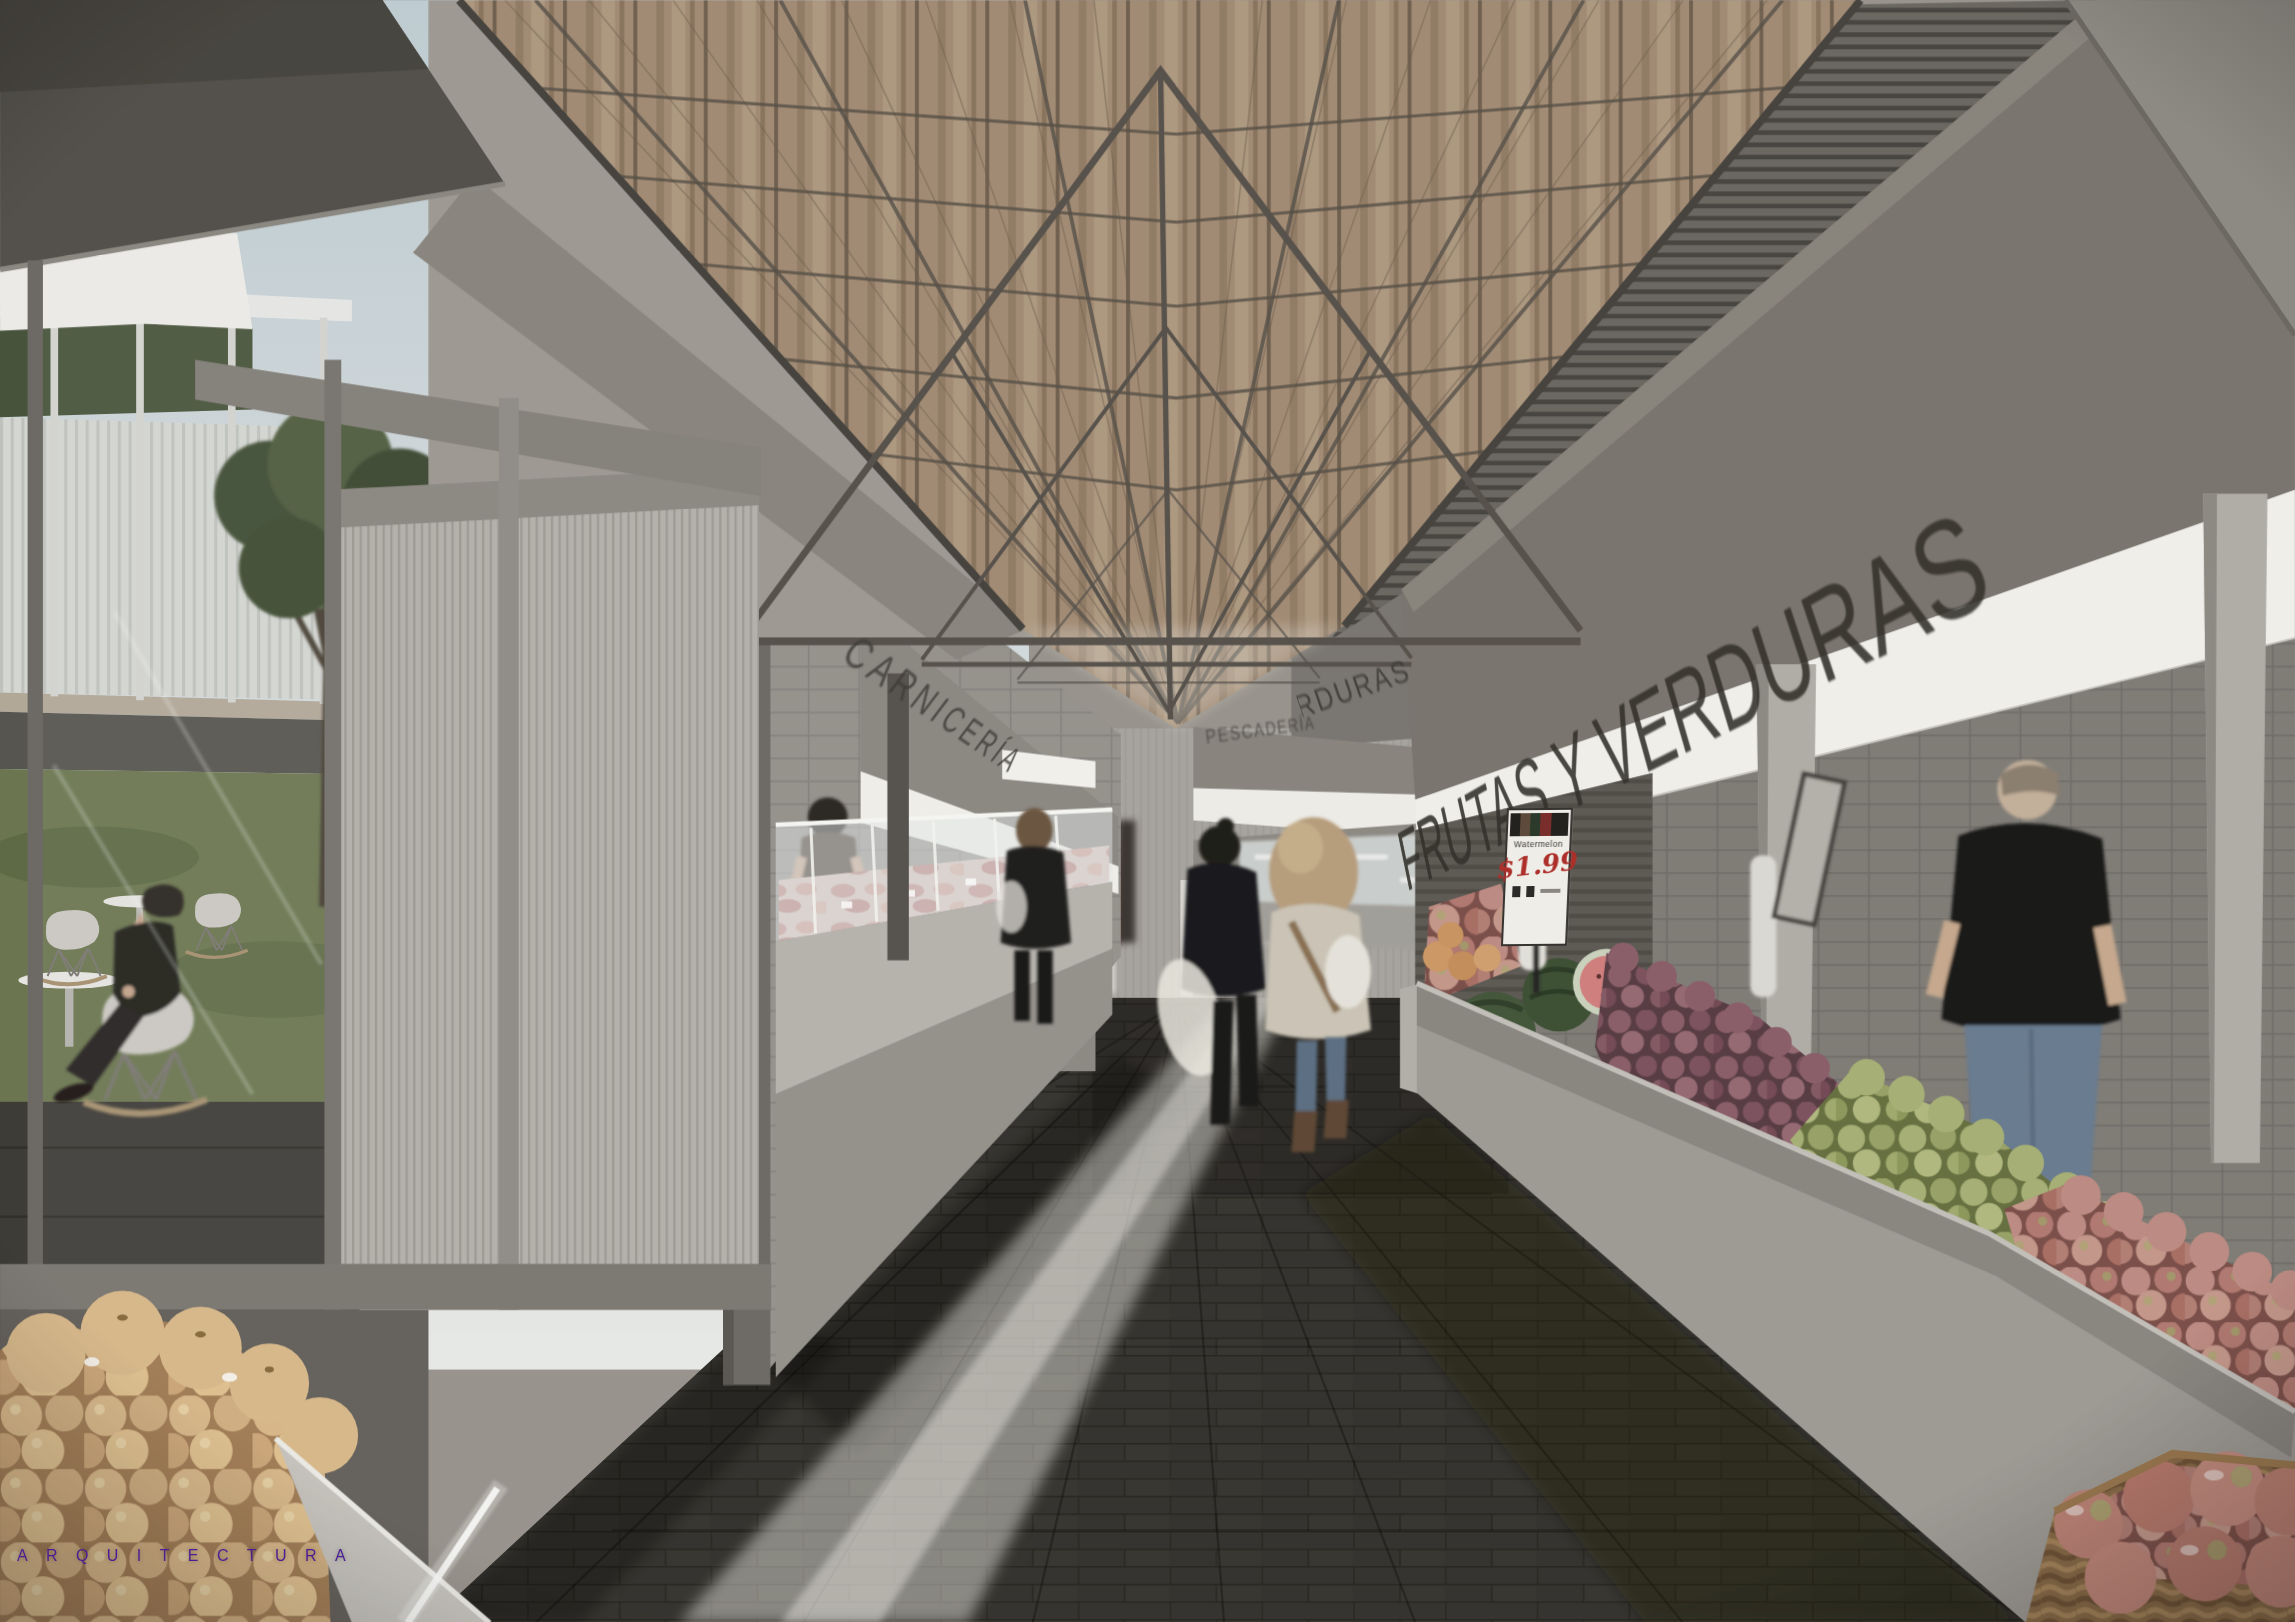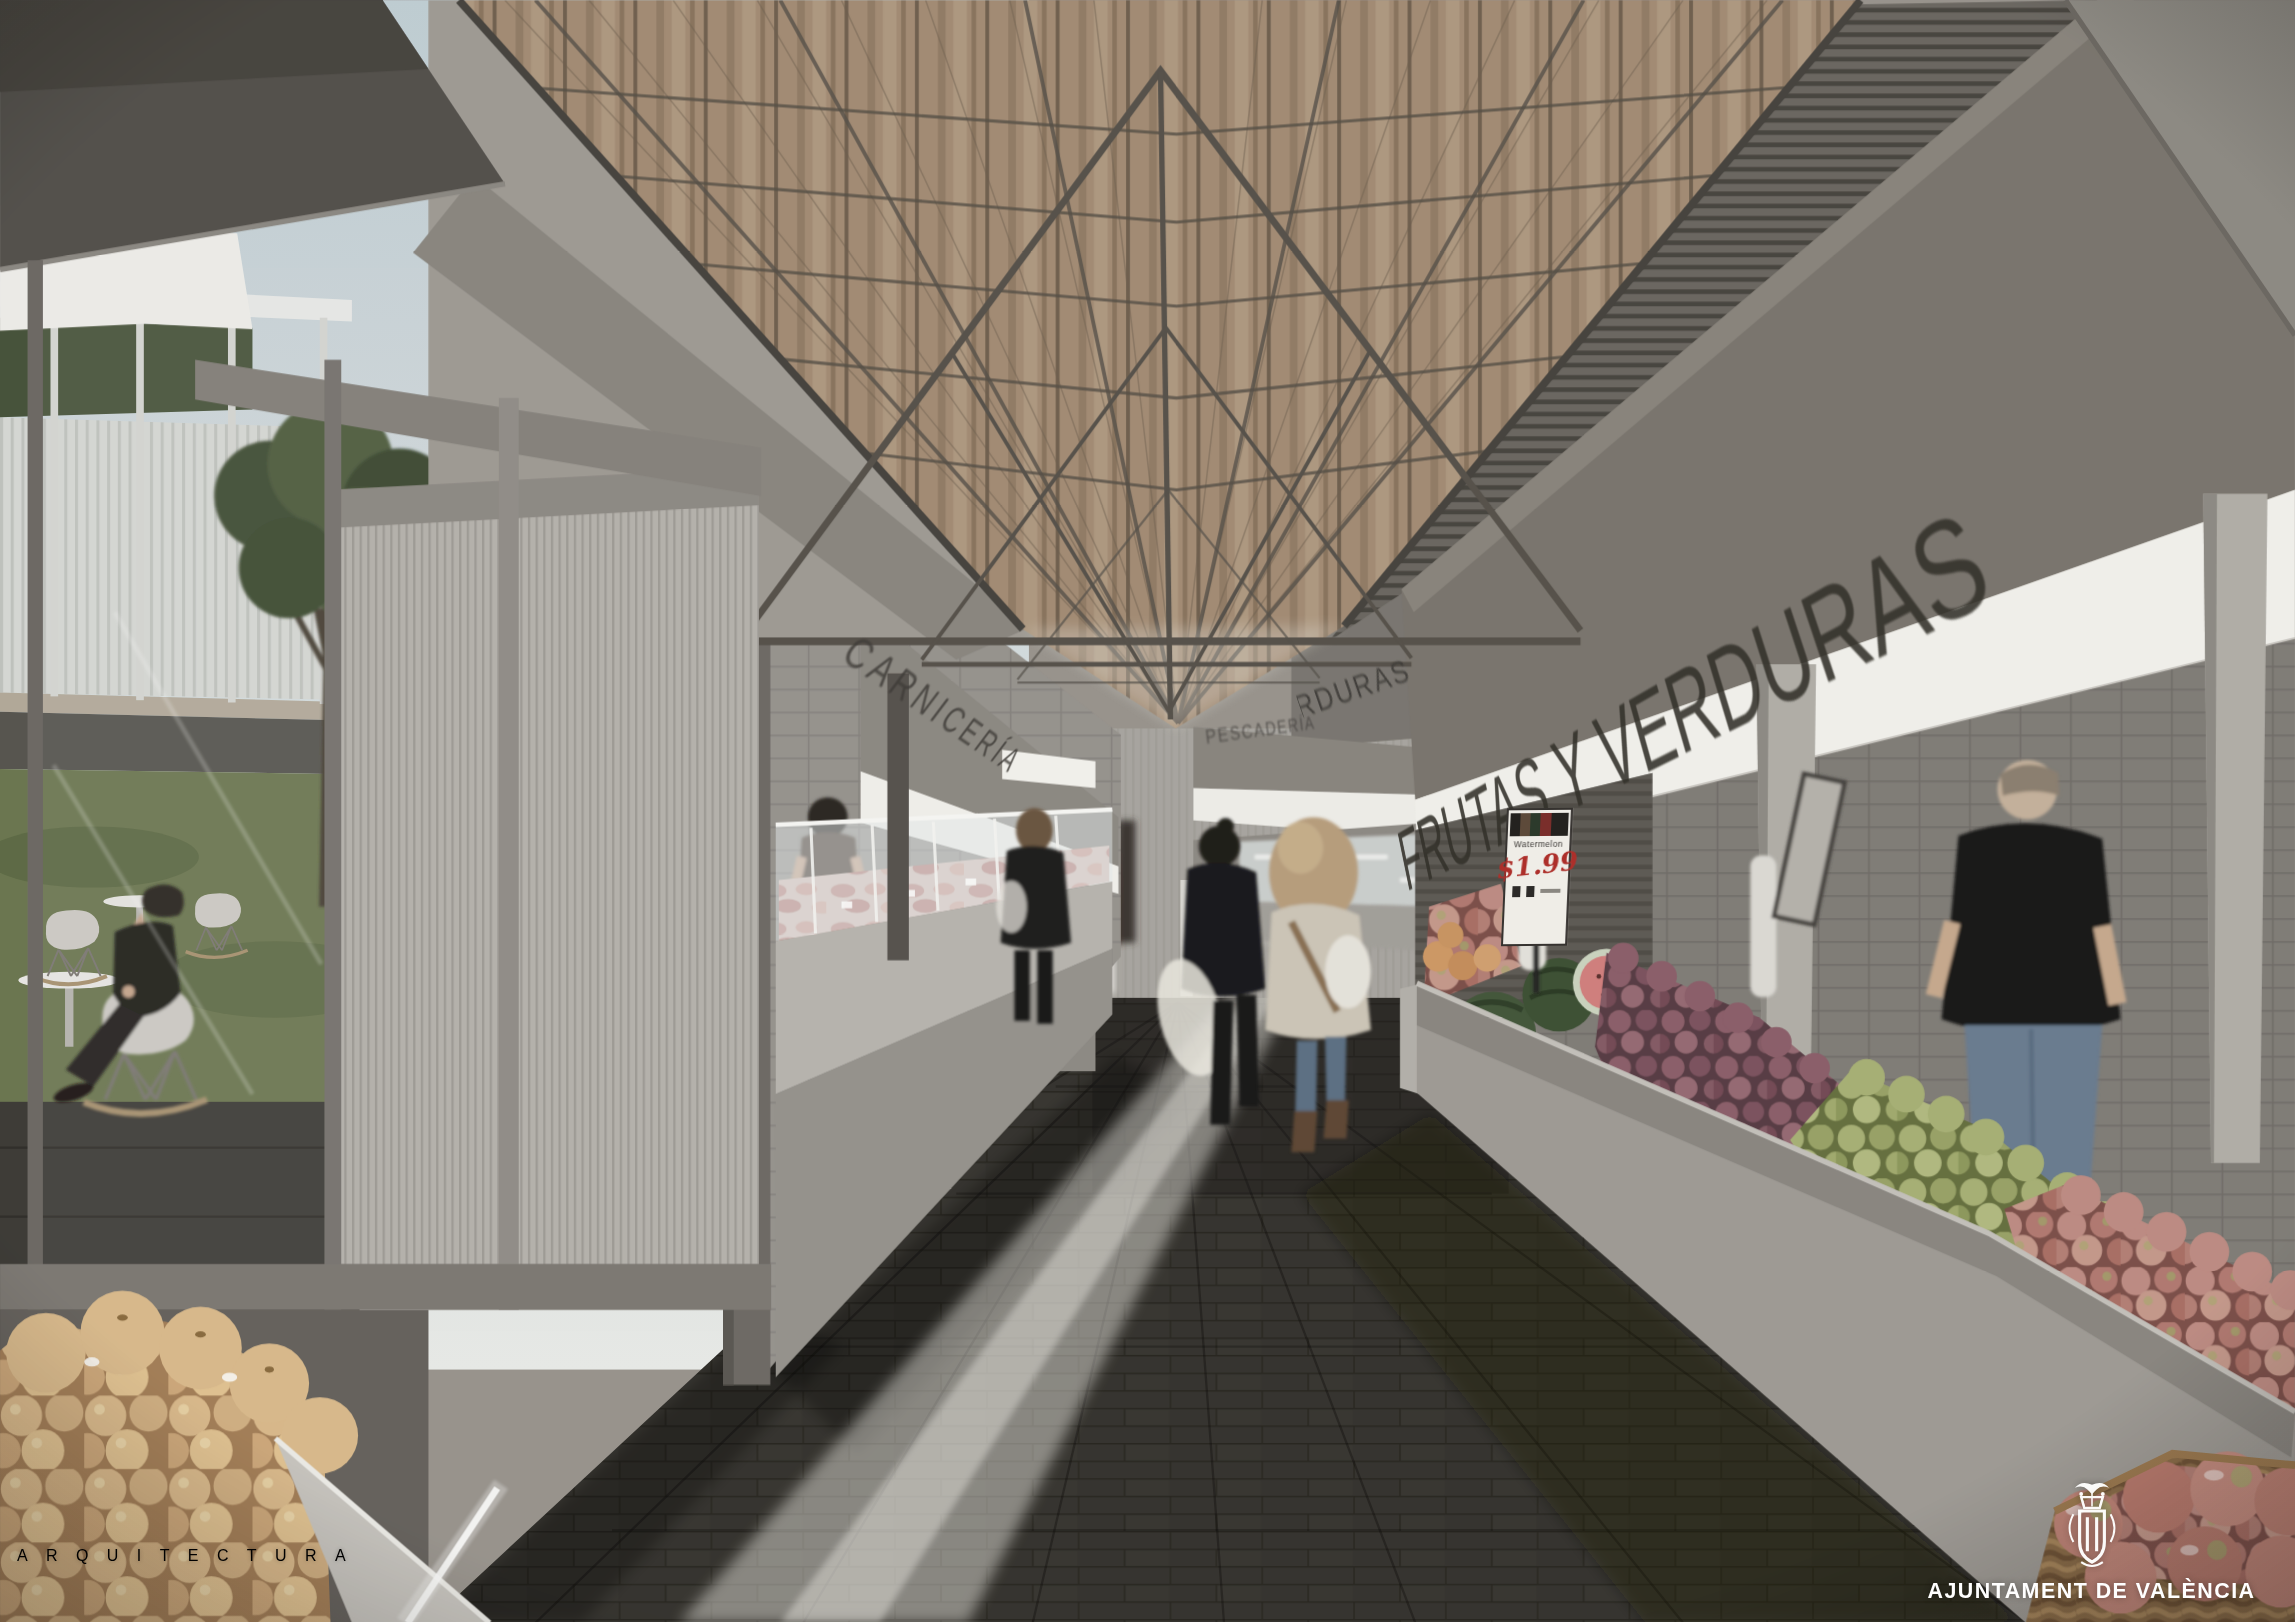--- a/index.html
+++ b/index.html
@@ -32,21 +32,21 @@
   .pt-product{font-size:8.4px;color:#3a3734;letter-spacing:0.4px;}
   .pt-price{font-family:"DejaVu Serif", serif;font-style:italic;font-weight:700;font-size:26px;
      color:#ad2f2a;transform:rotate(-6deg);line-height:1;}
   .pt-logos{display:flex;gap:6.1px;margin-top:4.6px;align-items:center;}
   .pt-logos i{display:block;width:8.4px;height:10.7px;background:#2c2a28;}
   .pt-logos em{display:block;width:20px;height:3.8px;background:#8a8781;}
   
   .logo-erre{left:17px;top:1547px;display:flex;align-items:baseline;gap:23px;}
   .erre-main{font-size:64px;font-weight:700;letter-spacing:41px;color:#fff;line-height:1;
      text-shadow:0 0 6.1px rgba(0,0,0,.25);}
-  .erre-sub{font-size:16px;font-weight:400;letter-spacing:18.4px;color:#000000;
+  .erre-sub{font-size:16px;font-weight:400;letter-spacing:18.4px;color:#4c1d95;
      text-shadow:0 0 4.6px rgba(0,0,0,.3);}
   .logo-ajuntament{left:1888px;top:1477px;width:407px;text-align:center;}
   .crest{width:80px;height:96px;opacity:.96;filter:drop-shadow(0 0 3.1px rgba(0,0,0,.3));}
   .aj-text{margin-top:3.1px;font-size:21.4px;font-weight:700;letter-spacing:1.5px;color:#fff;
      text-shadow:0 0 6.1px rgba(0,0,0,.35);}
 </style>
 </head>
 <body>
 
 <div class="stage">
@@ -549,30 +549,15 @@
         <i></i>
         <i></i>
         <em></em>
       </div>
 </div>
 
 <div class="ovl logo-erre">
   <span class="erre-sub">ARQUITECTURA</span>
 </div>
 
-<div class="ovl logo-ajuntament">
-  <svg class="crest" viewBox="0 0 100 124">
-    <path d="M28,14 Q36,4 50,10 Q64,4 72,14 Q62,10 56,16 L50,22 L44,16 Q38,10 28,14 Z" fill="#fff"></path>
-    <path d="M36,26 L64,26 L60,40 L40,40 Z" fill="none" stroke="#fff" stroke-width="3"></path>
-    <circle cx="36" cy="22" r="2.5" fill="#fff"></circle>
-        <circle cx="50" cy="18" r="2.5" fill="#fff"></circle>
-        <circle cx="64" cy="22" r="2.5" fill="#fff"></circle>
-    <path d="M36,24 L40,38 M50,20 L50,38 M64,24 L60,38" stroke="#fff" stroke-width="2"></path>
-    <path d="M34,44 H66 V84 Q66,102 50,110 Q34,102 34,84 Z" fill="none" stroke="#fff" stroke-width="4"></path>
-    <path d="M44,52 V96 M56,52 V96" stroke="#fff" stroke-width="4"></path>
-    <path d="M26,48 Q16,66 26,84 M74,48 Q84,66 74,84" stroke="#fff" stroke-width="2.5" fill="none"></path>
-    <path d="M36,110 Q50,120 64,110" stroke="#fff" stroke-width="2.5" fill="none"></path>
-  </svg>
-  <div class="aj-text">AJUNTAMENT DE VALÈNCIA</div>
-</div>
 
 </div>
 
 
 </body></html>

